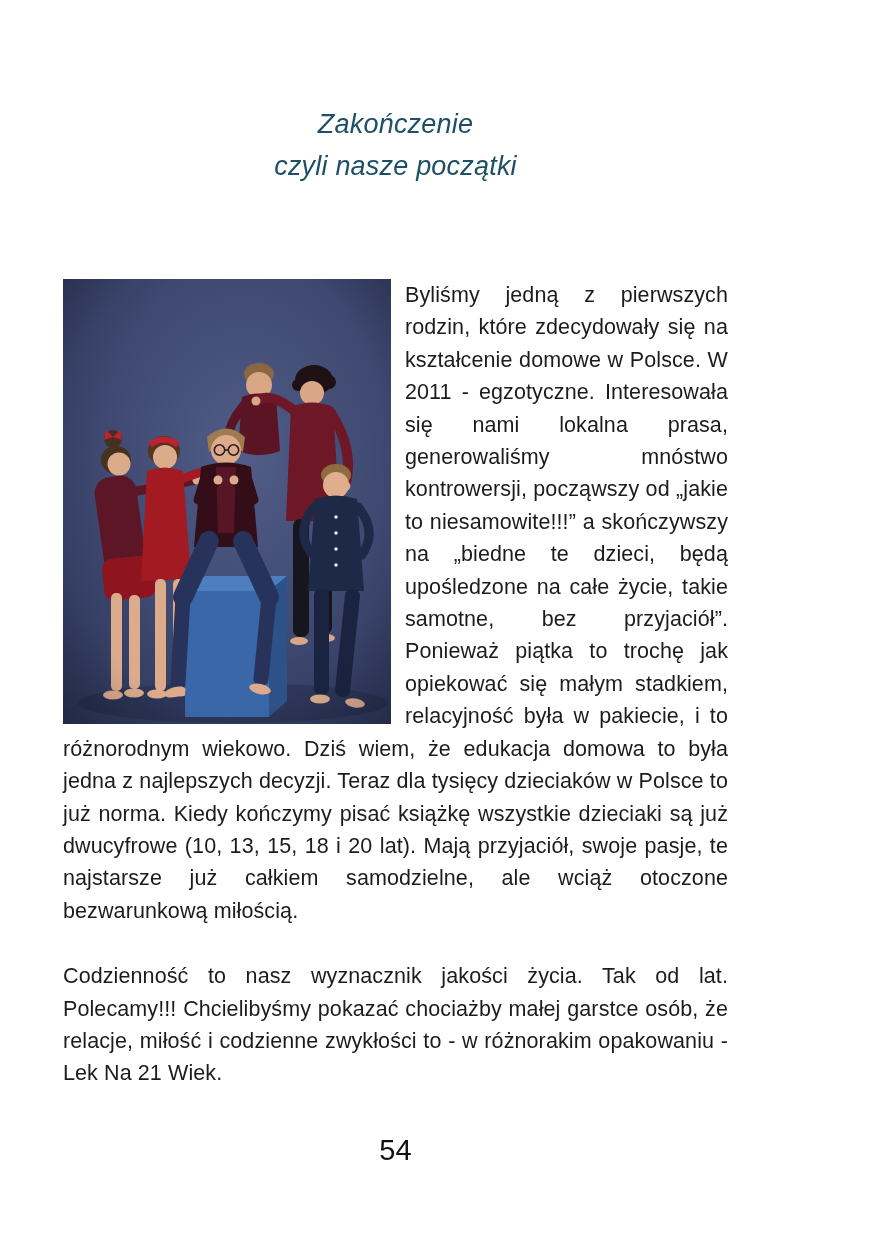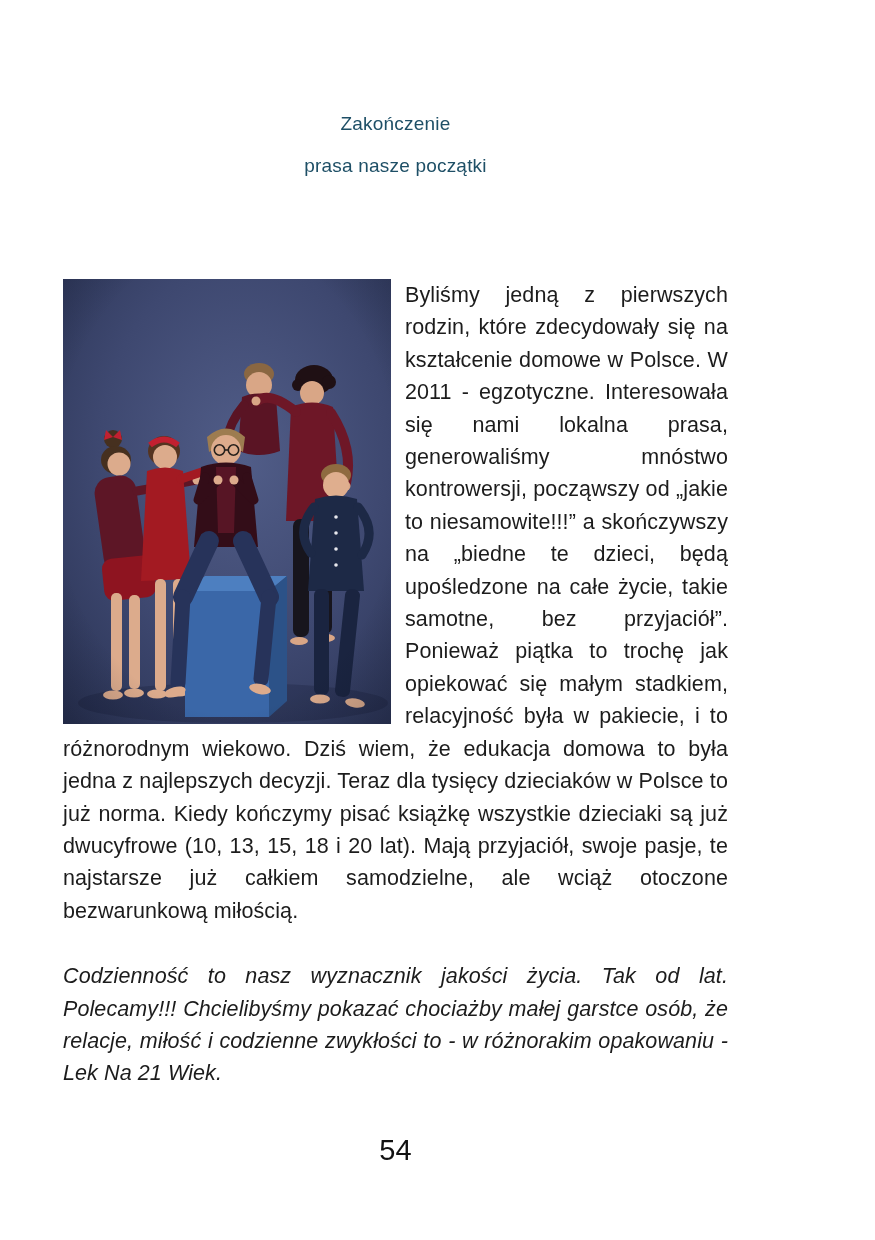--- a/index.html
+++ b/index.html
@@ -13,59 +13,60 @@
     color: #1c1c1c;
   }
   .content {
     margin-left: 63px;
     width: 665px;
   }
   .title-block {
     padding-top: 103px;
     text-align: center;
     color: #1e4f66;
-    font-size: 19px;
+    font-size: 27px;
     line-height: 42px;
     letter-spacing: 0.2px;
+    font-style: italic;
   }
   .body-text {
     margin-top: 92px;
     font-size: 21.5px;
     line-height: 32.4px;
     text-align: justify;
     letter-spacing: 0.1px;
   }
   figure.photo {
     margin: 0 14px 5px 0;
     padding: 0;
     float: left;
     width: 328px;
     height: 445px;
     line-height: 0;
   }
   figure.photo svg { display: block; }
   p.para { margin: 0; }
-  p.para-2 { margin-top: 33px; font-style: italic; }
+  p.para-2 { margin-top: 33px; }
   .page-number {
     clear: both;
     margin-top: 44px;
     text-align: center;
     font-size: 29px;
     color: #111111;
   }
 </style>
 </head>
 <body>
 
 <div class="page">
   <div class="content">
 
     <div class="title-block">
       <div>Zakończenie</div>
-      <div>prasa nasze początki</div>
+      <div>czyli nasze początki</div>
     </div>
 
     <div class="body-text">
 
       <figure class="photo" role="img" aria-label="Rodzinne zdjęcie: sześcioosobowa rodzina w bordowo-granatowych ubraniach, boso, na granatowym tle, tata siedzi na niebieskim sześcianie">
         <svg width="328" height="445" viewBox="0 0 328 445" xmlns="http://www.w3.org/2000/svg">
           <defs>
             <radialGradient id="bg" cx="55%" cy="40%" r="80%">
               <stop offset="0%" stop-color="#515d88"></stop>
               <stop offset="55%" stop-color="#3e4870"></stop>

